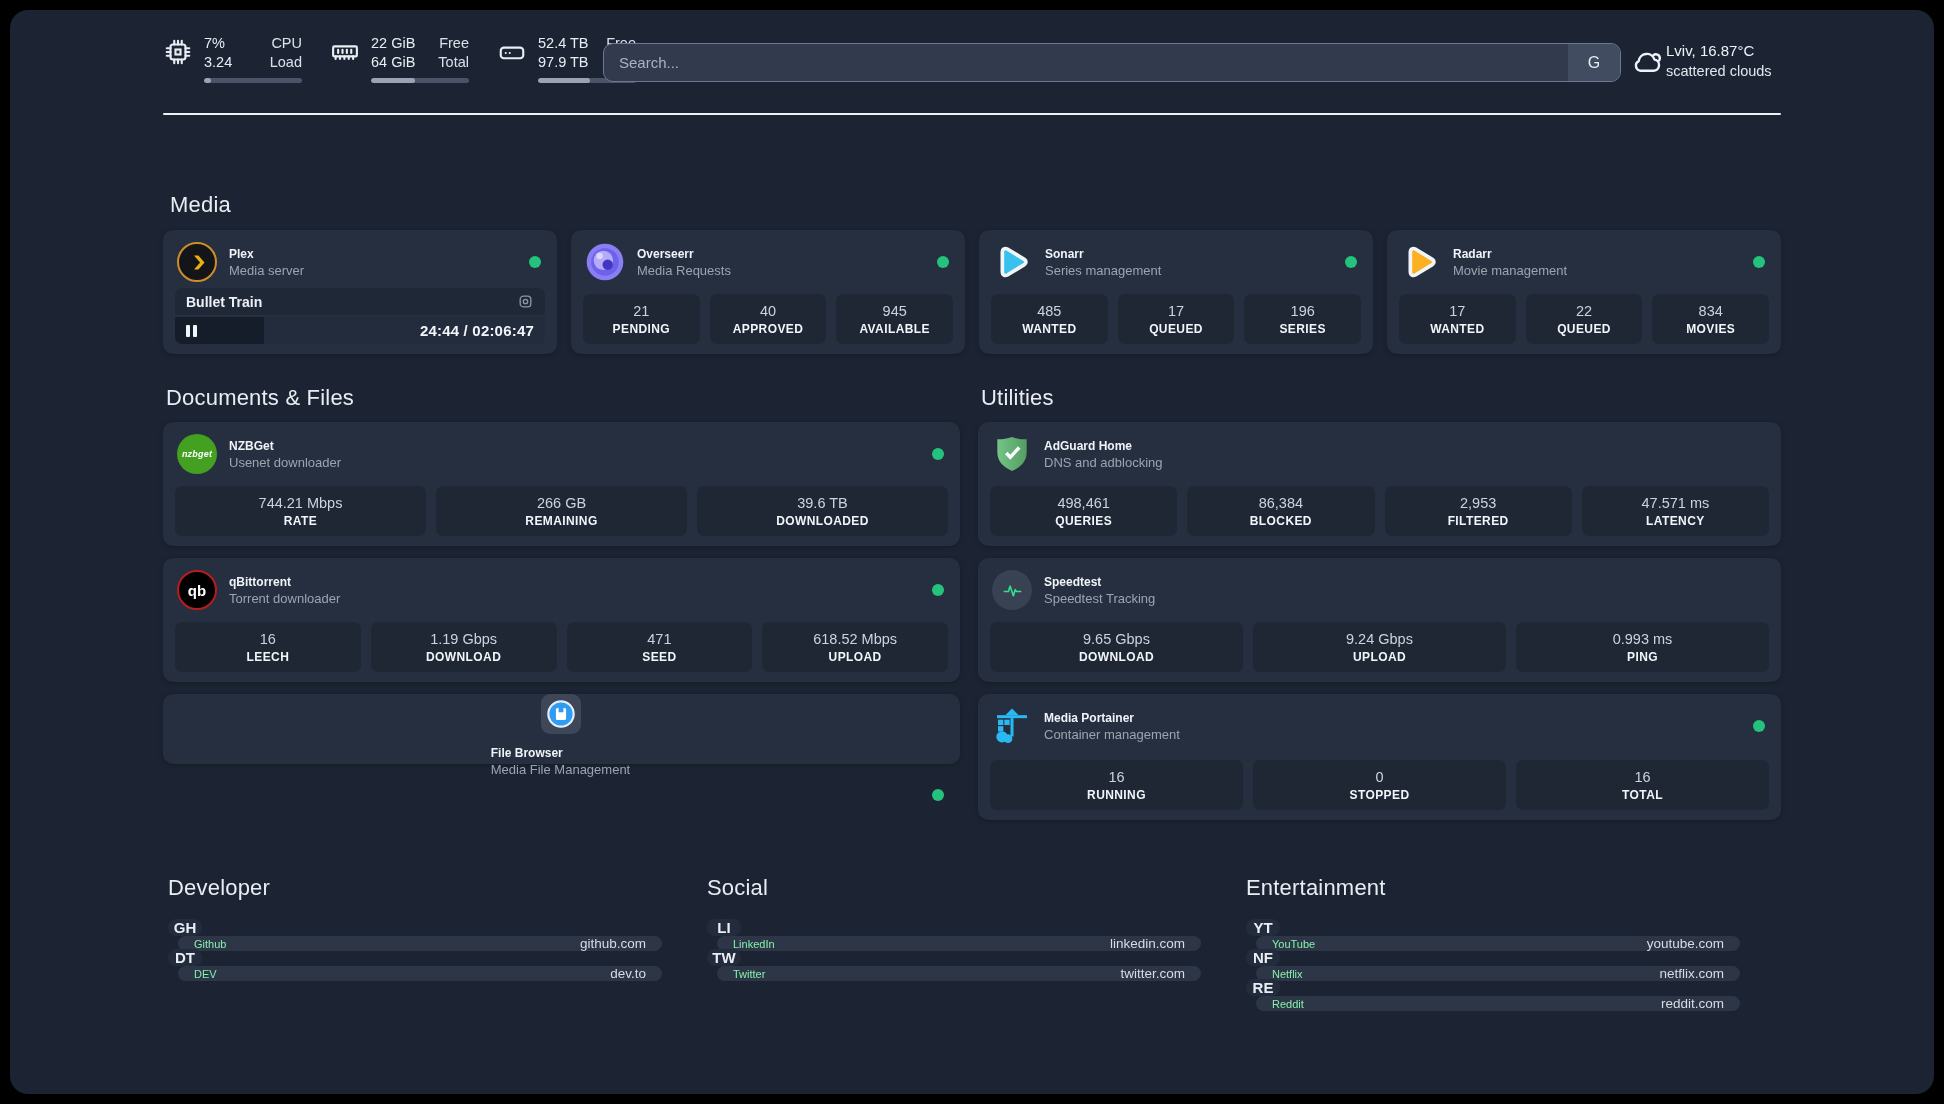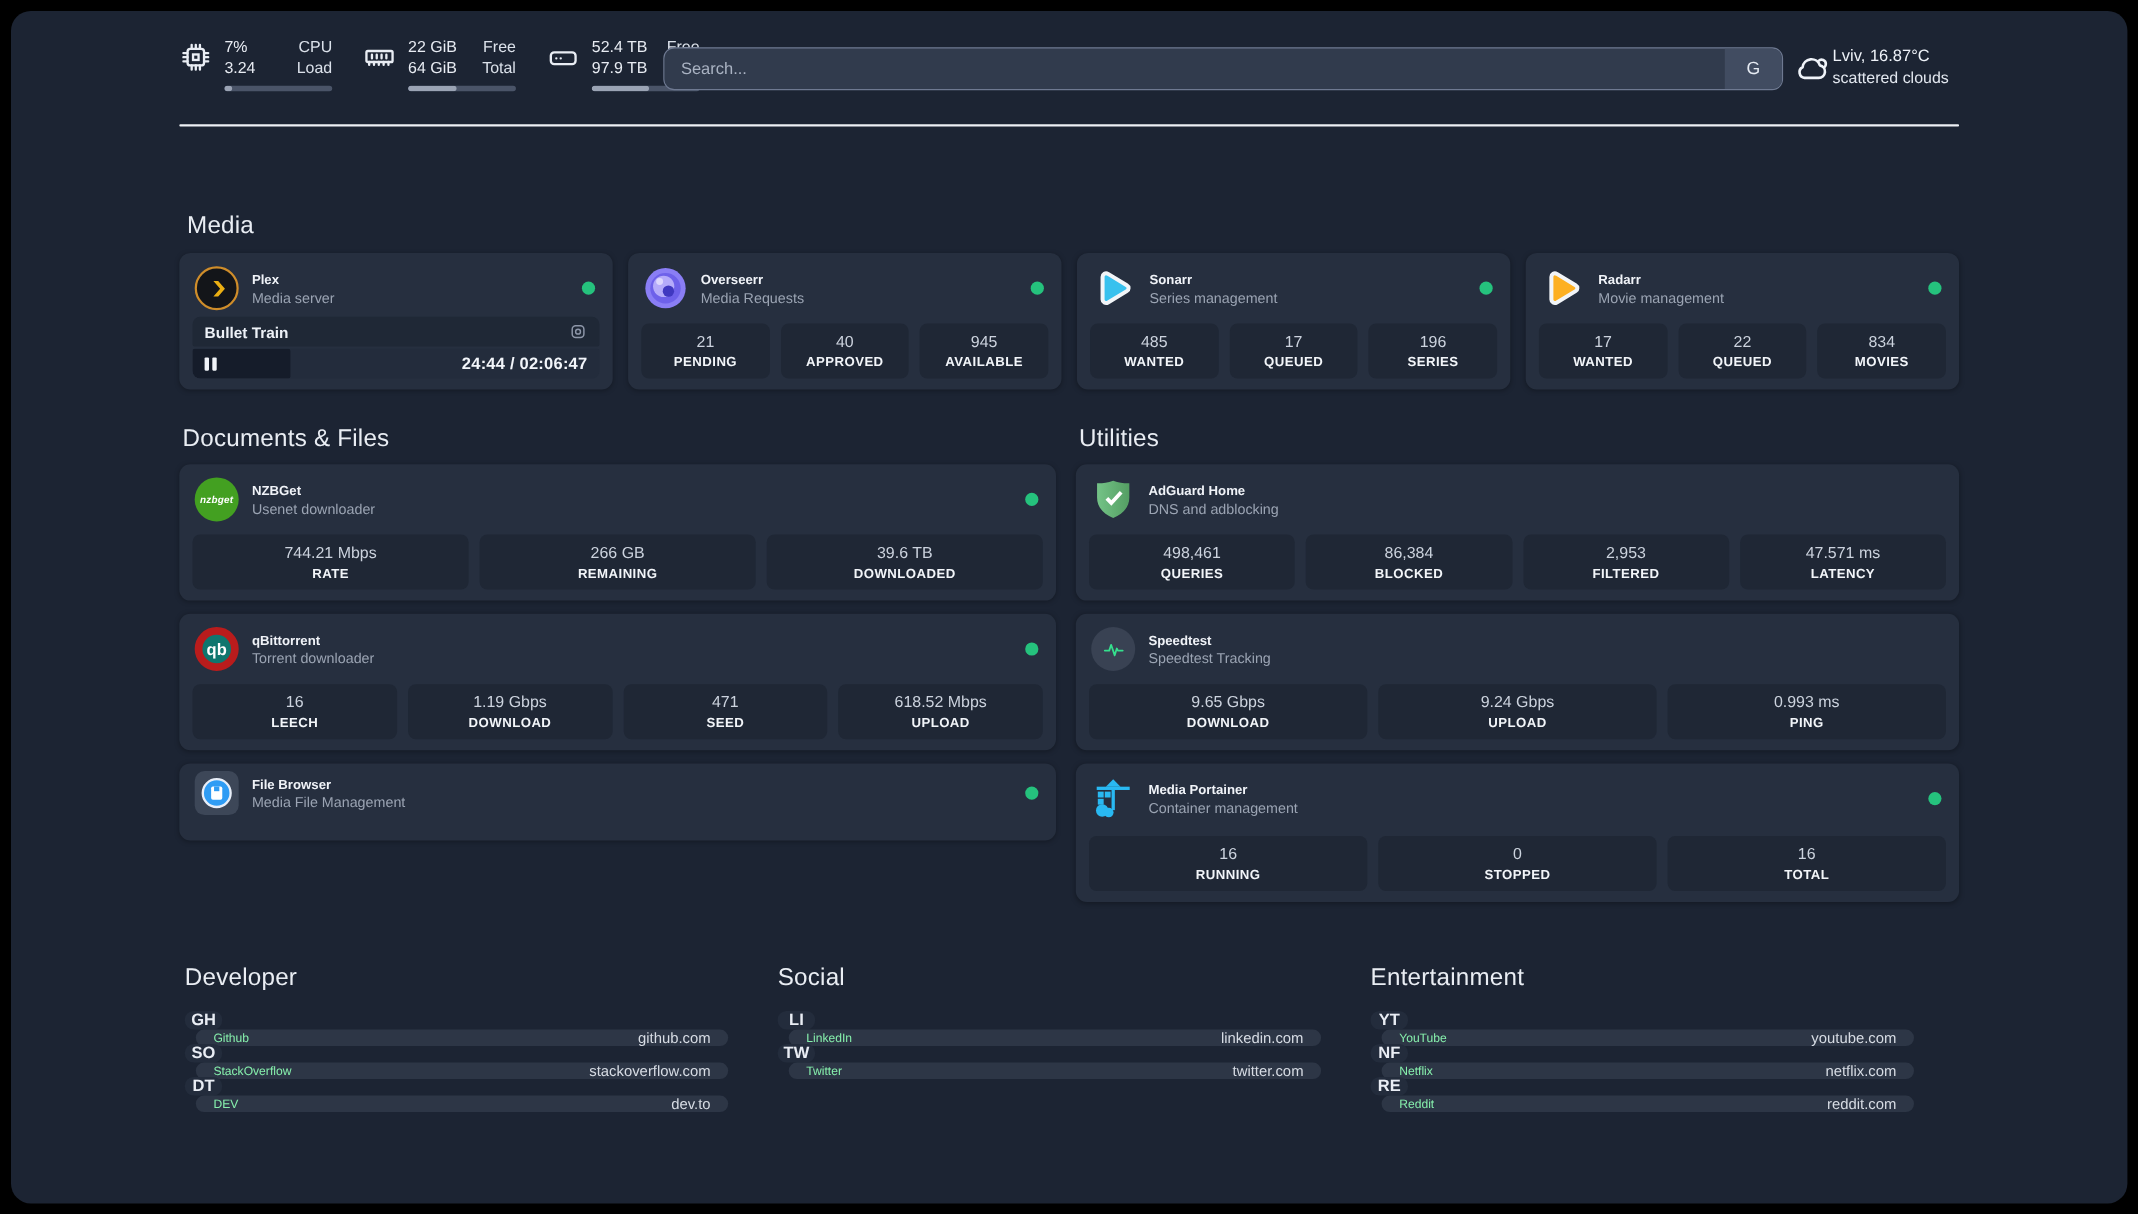--- a/index.html
+++ b/index.html
@@ -47,21 +47,21 @@
   .media-row .card{flex:1;height:124px;}
 
   .col-docs{position:absolute;left:153px;top:412px;width:797px;}
   .col-util{position:absolute;left:968px;top:412px;width:803px;}
   .col-docs .card,.col-util .card{margin-bottom:12px;}
 
   .card{position:relative;background:#262f3f;border-radius:10px;box-shadow:0 1px 5px rgba(0,0,0,.28);box-sizing:border-box;}
   .h124{height:124px;} .h70{height:70px;} .h126{height:126px;}
 
   .card-head{position:absolute;top:12px;left:14px;right:16px;display:flex;align-items:center;gap:12px;}
-  .card-head.center{top:0;bottom:16px;}
+  .card-head.center{top:0;bottom:16px;flex-direction:column;}
   .svc-icon{width:40px;height:40px;flex:0 0 auto;}
   .svc-icon > svg{width:100%;height:100%;display:block;}
   .icon-circle{width:40px;height:40px;border-radius:50%;display:flex;align-items:center;justify-content:center;box-sizing:border-box;}
   .icon-square{width:40px;height:40px;border-radius:9px;display:flex;align-items:center;justify-content:center;}
   .svc-title{font-size:12px;font-weight:700;color:#f0f3f8;line-height:1.25;}
   .svc-sub{font-size:13px;color:#9ba4b3;margin-top:1px;}
   .dot{width:12px;height:12px;border-radius:50%;background:#25c27d;margin-left:auto;flex:0 0 auto;}
 
   .stats{position:absolute;left:12px;right:12px;bottom:10px;height:50px;display:flex;gap:10px;}
   .stat{flex:1;background:#1f2735;border-radius:7px;display:flex;flex-direction:column;align-items:center;justify-content:center;gap:3px;}
@@ -347,21 +347,21 @@
         </div>
         <div class="stat">
           <div class="stat-val">39.6 TB</div>
           <div class="stat-label">DOWNLOADED</div>
         </div>
       </div>
     </div>
 
     <div class="card h124">
       <div class="card-head">
-        <div class="svc-icon icon-circle" style="background:#0f766e;border:7px solid #b91c1c">
+        <div class="svc-icon icon-circle" style="background:#000000;border:2px solid #b91c1c">
           <span style="font-size:15px;font-weight:700;color:#fff">qb</span>
         </div>
         <div>
           <div class="svc-title">qBittorrent</div>
           <div class="svc-sub">Torrent downloader</div>
         </div>
         <div class="dot"></div>
       </div>
       <div class="stats">
         <div class="stat">
@@ -513,27 +513,20 @@
     <div class="bm-col">
       <div class="sec-title bm-title">Developer</div>
       <div class="bm-row">
         <div class="bm-abbr">GH</div>
         <div class="bm-pill">
           <span class="bm-name">Github</span>
           <span class="bm-url">github.com</span>
         </div>
       </div>
       <div class="bm-row">
-        <div class="bm-abbr">SO</div>
-        <div class="bm-pill">
-          <span class="bm-name">StackOverflow</span>
-          <span class="bm-url">stackoverflow.com</span>
-        </div>
-      </div>
-      <div class="bm-row">
         <div class="bm-abbr">DT</div>
         <div class="bm-pill">
           <span class="bm-name">DEV</span>
           <span class="bm-url">dev.to</span>
         </div>
       </div>
     </div>
 
     <div class="bm-col">
       <div class="sec-title bm-title">Social</div>

